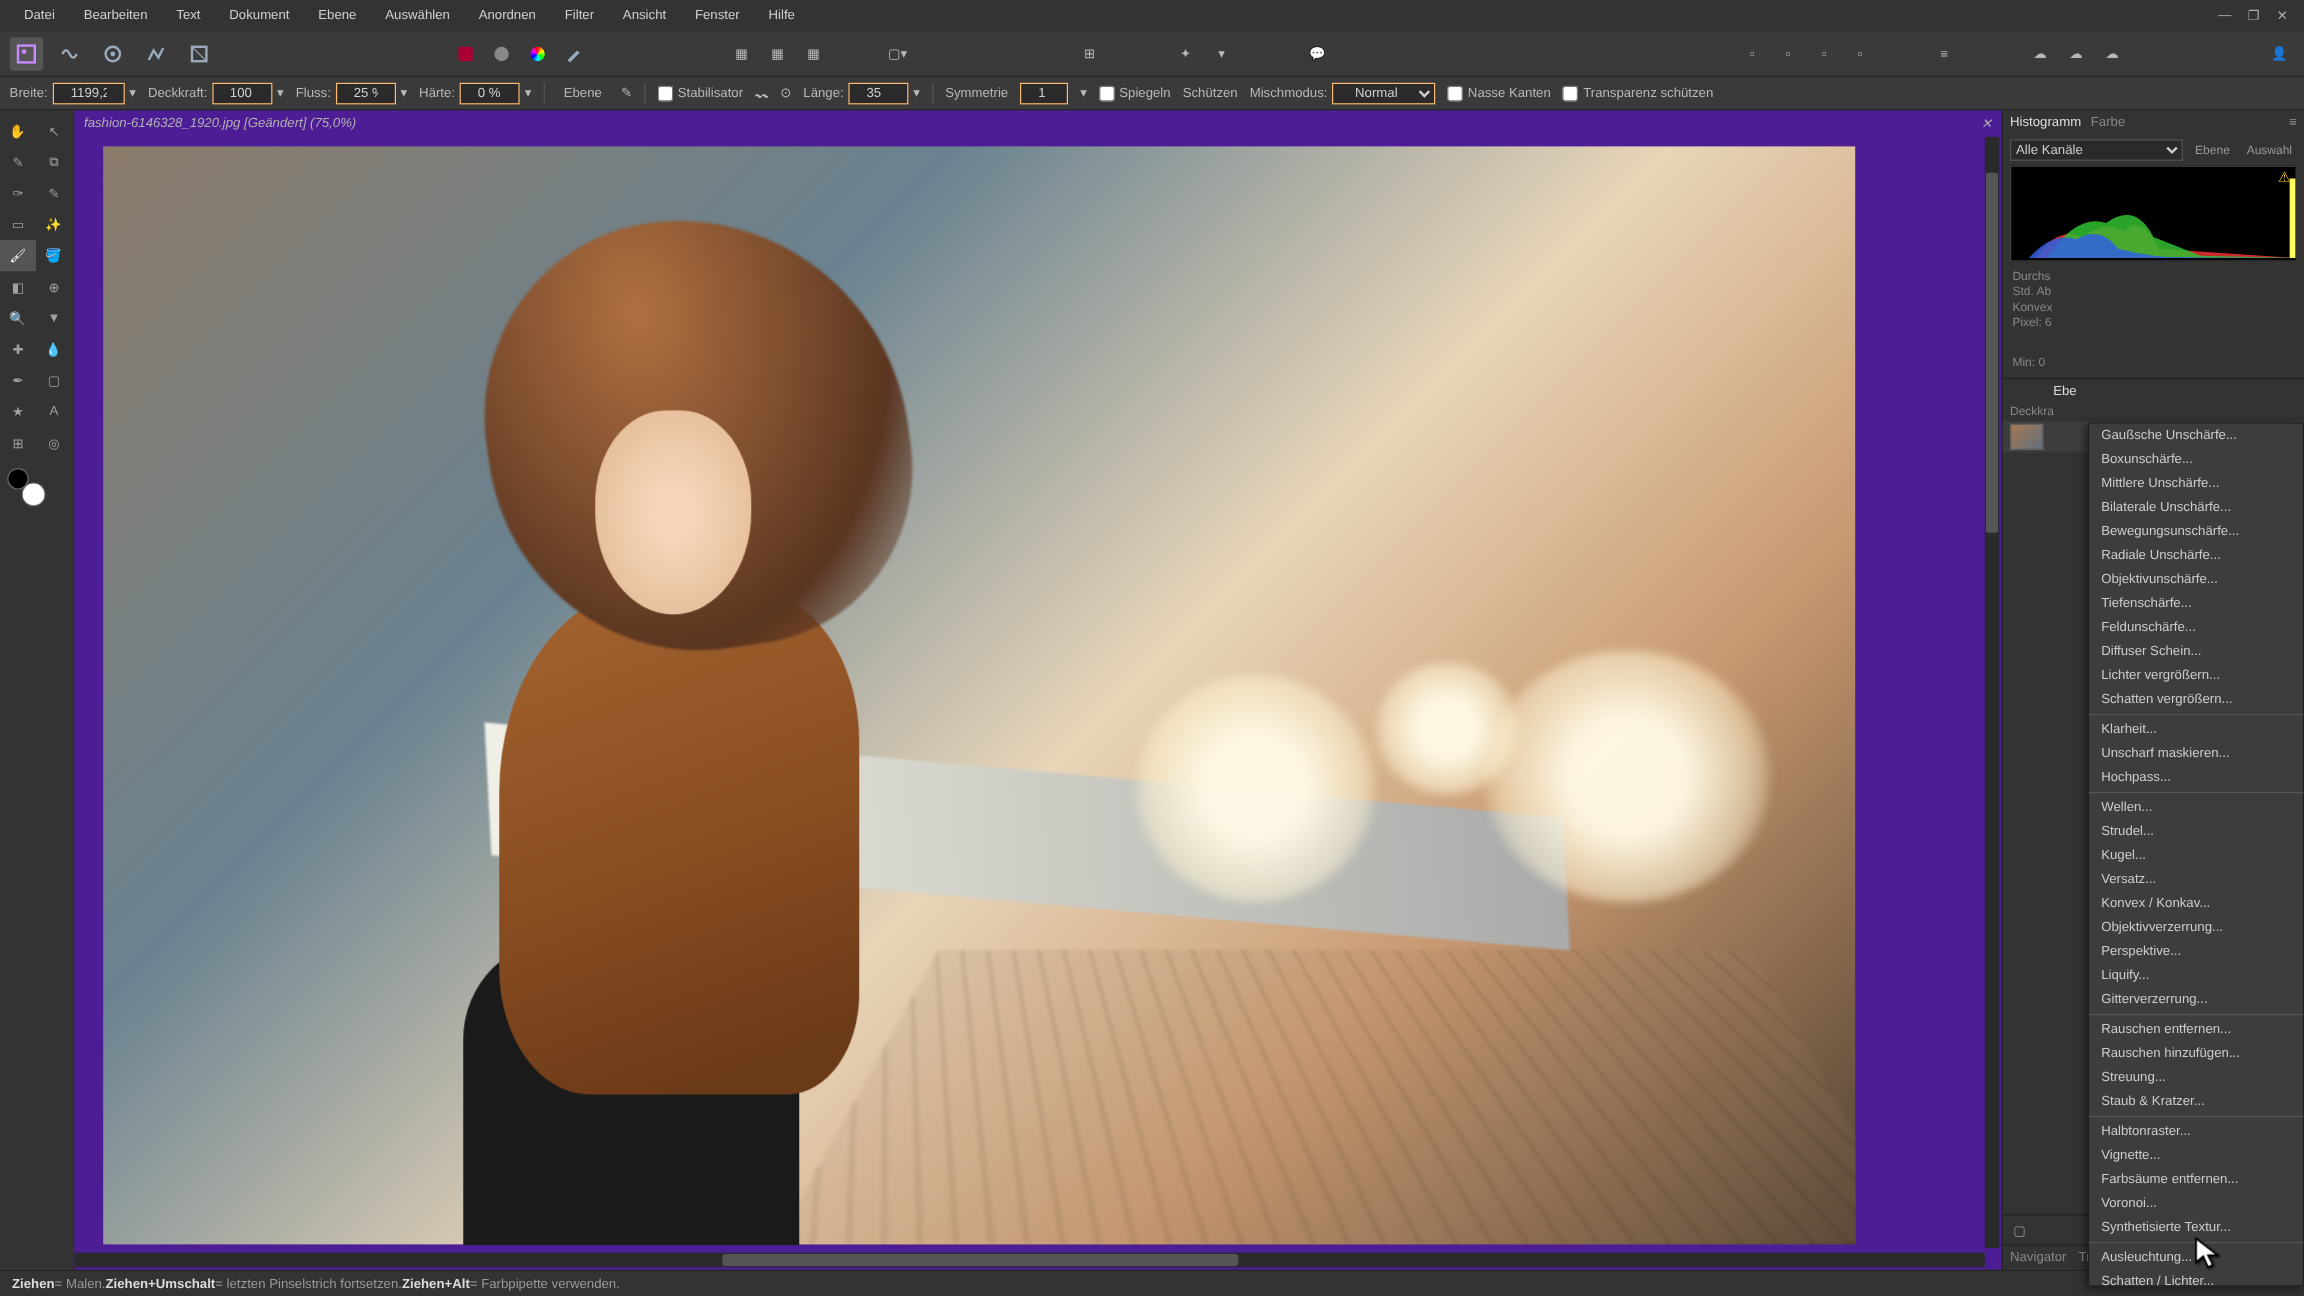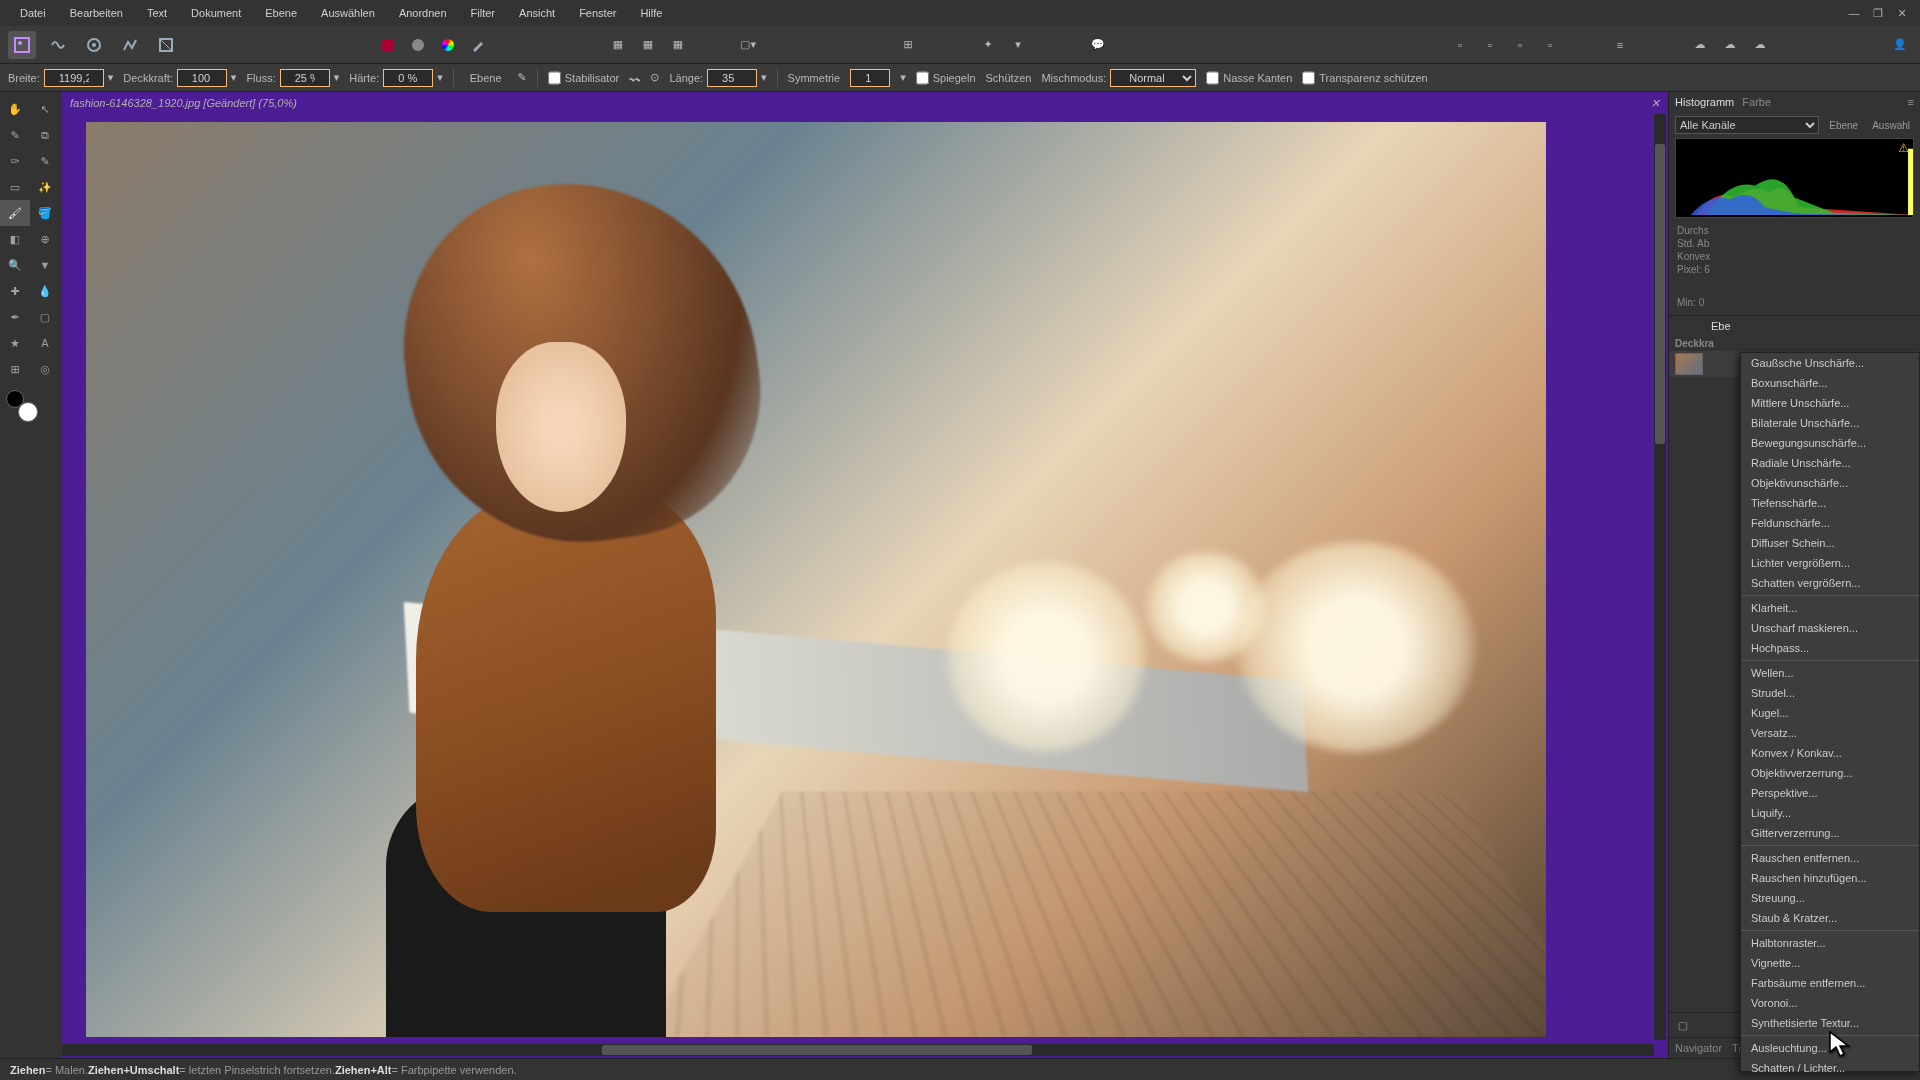--- a/index.html
+++ b/index.html
@@ -65,21 +65,21 @@
 .histogram-panel .dd-row { display:flex; gap:6px; align-items:center; margin-bottom:4px;}
 .histogram-panel select { background:#2a2a2a; border:1px solid #555; color:#ccc; font-size:11px; height:18px; flex:1;}
 .histogram-panel .mode { font-size:10px; color:#999; padding:0 4px;}
 .histogram { height: 80px; background:#000; position:relative; margin-bottom:4px; border:1px solid #444;}
 .histogram .warn { position:absolute; top:2px; right:4px; color:#f5c518; font-size:12px;}
 .histogram svg { width:100%; height:100%; }
 .hist-stats { font-size:10px; color:#888; line-height:13px; padding:2px;}
 
 .ebenen-section { border-top:1px solid #222; }
 .ebenen-header { display:flex; padding:4px 6px; font-size:11px; color:#ddd;margin-left:36px;}
-.ebenen-mode { display:flex; padding:2px 6px; font-size:10px; color:#888; gap:4px;font-weight:bold;}
+.ebenen-mode { display:flex; padding:2px 6px; font-size:10px; color:#888; gap:4px;}
 .layer-row { display:flex; align-items:center; padding:2px 6px; gap:6px; background:#3d3d3d;}
 .layer-thumb { width:28px; height:22px; background: linear-gradient(135deg,#a87850,#607080); border:1px solid #666;}
 
 
 .filter-menu { position:absolute; right:0; top:260px; width:180px; background:#3d3d3d; border:1px solid #222; box-shadow: -2px 2px 8px rgba(0,0,0,0.6); z-index:100; max-height:720px; overflow:visible;}
 .filter-menu .fitem { padding: 2px 10px; font-size:11px; color:#ccc; line-height:16px; white-space:nowrap;}
 .filter-menu .fsep { height:1px; background:#555; margin:2px 0;}
 
 .panel-bottom-icons { display:flex; padding:4px 6px; gap:6px; align-items:center; border-top:1px solid #222;}
 .panel-bottom-icons .ico { width:16px; height:16px; color:#999; display:flex; align-items:center; justify-content:center; font-size:11px;}

